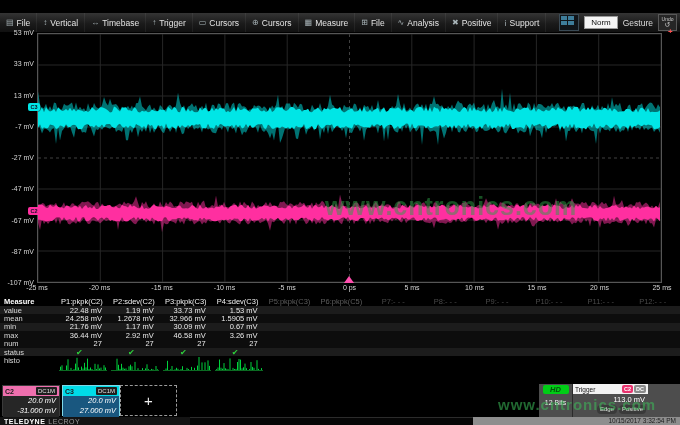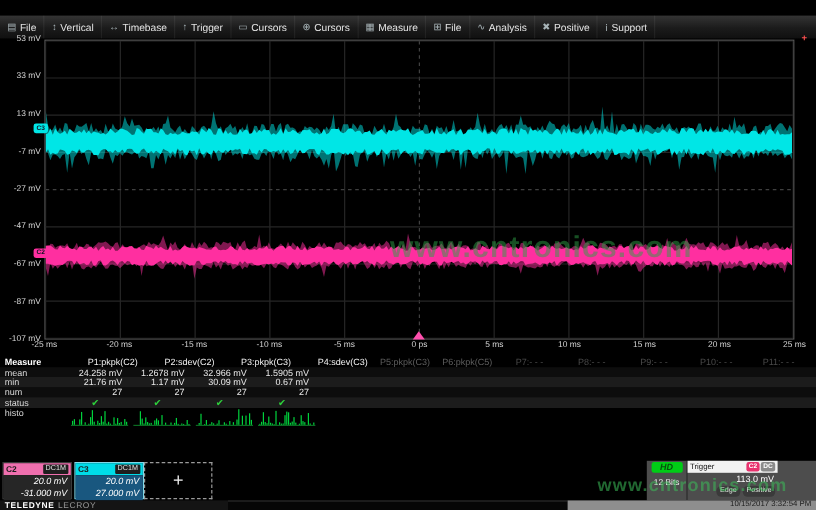--- a/index.html
+++ b/index.html
@@ -45,21 +45,21 @@
   
   #measure{position:absolute;left:0;top:296px;width:680px;}
   .m-row{display:flex;height:8.4px;align-items:center;}
   .m-row.m-header{height:10px;background:#000;}
   .m-odd{background:#1c1c1c;} .m-even{background:#0d0d0d;}
   .m-histo{height:17px;background:#000;align-items:flex-start;}
   .m-lab{flex:0 0 57px;padding-left:4px;font-size:7.5px;color:#d8d8d8;box-sizing:border-box;}
   .m-title{font-weight:bold;color:#fff;}
   .m-cell{flex:0 0 51.9px;font-size:7.5px;color:#e9e9e9;text-align:right;padding-right:7px;box-sizing:border-box;}
   .m-h{text-align:center;padding-right:2px;}
-  .h-active{color:#f2f2f2;margin-left:12px;} .h-dim{color:#5e5e5e;} .h-off{color:#4a4a4a;}
+  .h-active{color:#f2f2f2;} .h-dim{color:#5e5e5e;} .h-off{color:#4a4a4a;}
   .m-check{text-align:center;color:#2ed23c;font-size:8px;}
   .m-histcell{padding:1px 0 0 2px;}
   .m-histcell svg{display:block;}
   
   #descriptors{position:absolute;left:0;top:385px;width:680px;height:32px;}
   .dbox{position:absolute;top:0;width:58px;height:31px;box-sizing:border-box;border:1px solid #3a3a3a;}
   .dhead{height:10px;display:flex;align-items:center;justify-content:space-between;padding:0 2px;}
   .dch{font-size:7px;font-weight:bold;color:#1c1c1c;}
   .dcoup{font-size:6px;color:#e0e0e0;background:#1e1e1e;padding:0 2px;border-radius:1px;line-height:8px;}
   .dbody{height:21px;text-align:right;padding-right:3px;box-sizing:border-box;}
@@ -141,20 +141,34 @@
         </div>
         <div class="menu-item">
           <div class="mi-icon">✖</div>
           <div class="mi-label">Positive</div>
         </div>
         <div class="menu-item">
           <div class="mi-icon">ℹ</div>
           <div class="mi-label">Support</div>
         </div>
       </div>
+    <div id="menu-right">
+      <div id="grid-btn">
+          <i></i>
+          <i></i>
+          <i></i>
+          <i></i>
+        </div>
+      <div id="norm-btn">Norm</div>
+      <span id="gesture-label">Gesture</span>
+      <div id="undo-btn">
+        <span class="u1">Undo</span>
+        <span class="u2">↺</span>
+      </div>
+    </div>
   </div>
 
   <div id="screen">
     <div id="vlabels">
         <div class="vlabel" style="top: 29px;">53 mV</div>
         <div class="vlabel" style="top: 60.25px;">33 mV</div>
         <div class="vlabel" style="top: 91.5px;">13 mV</div>
         <div class="vlabel" style="top: 122.75px;">-7 mV</div>
         <div class="vlabel" style="top: 154px;">-27 mV</div>
         <div class="vlabel" style="top: 185.25px;">-47 mV</div>
@@ -218,20 +232,35 @@
         <div class="m-cell m-h h-active">P4:sdev(C3)</div>
         <div class="m-cell m-h h-dim">P5:pkpk(C3)</div>
         <div class="m-cell m-h h-dim">P6:pkpk(C5)</div>
         <div class="m-cell m-h h-off">P7:- - -</div>
         <div class="m-cell m-h h-off">P8:- - -</div>
         <div class="m-cell m-h h-off">P9:- - -</div>
         <div class="m-cell m-h h-off">P10:- - -</div>
         <div class="m-cell m-h h-off">P11:- - -</div>
         <div class="m-cell m-h h-off">P12:- - -</div>
       </div>
+      <div class="m-row m-odd">
+        <div class="m-lab">value</div>
+        <div class="m-cell">22.48 mV</div>
+        <div class="m-cell">1.19 mV</div>
+        <div class="m-cell">33.73 mV</div>
+        <div class="m-cell">1.53 mV</div>
+        <div class="m-cell"></div>
+        <div class="m-cell"></div>
+        <div class="m-cell"></div>
+        <div class="m-cell"></div>
+        <div class="m-cell"></div>
+        <div class="m-cell"></div>
+        <div class="m-cell"></div>
+        <div class="m-cell"></div>
+      </div>
       <div class="m-row m-even">
         <div class="m-lab">mean</div>
         <div class="m-cell">24.258 mV</div>
         <div class="m-cell">1.2678 mV</div>
         <div class="m-cell">32.966 mV</div>
         <div class="m-cell">1.5905 mV</div>
         <div class="m-cell"></div>
         <div class="m-cell"></div>
         <div class="m-cell"></div>
         <div class="m-cell"></div>
@@ -239,20 +268,35 @@
         <div class="m-cell"></div>
         <div class="m-cell"></div>
         <div class="m-cell"></div>
       </div>
       <div class="m-row m-odd">
         <div class="m-lab">min</div>
         <div class="m-cell">21.76 mV</div>
         <div class="m-cell">1.17 mV</div>
         <div class="m-cell">30.09 mV</div>
         <div class="m-cell">0.67 mV</div>
+        <div class="m-cell"></div>
+        <div class="m-cell"></div>
+        <div class="m-cell"></div>
+        <div class="m-cell"></div>
+        <div class="m-cell"></div>
+        <div class="m-cell"></div>
+        <div class="m-cell"></div>
+        <div class="m-cell"></div>
+      </div>
+      <div class="m-row m-even">
+        <div class="m-lab">max</div>
+        <div class="m-cell">36.44 mV</div>
+        <div class="m-cell">2.92 mV</div>
+        <div class="m-cell">46.58 mV</div>
+        <div class="m-cell">3.26 mV</div>
         <div class="m-cell"></div>
         <div class="m-cell"></div>
         <div class="m-cell"></div>
         <div class="m-cell"></div>
         <div class="m-cell"></div>
         <div class="m-cell"></div>
         <div class="m-cell"></div>
         <div class="m-cell"></div>
       </div>
       <div class="m-row m-even">

